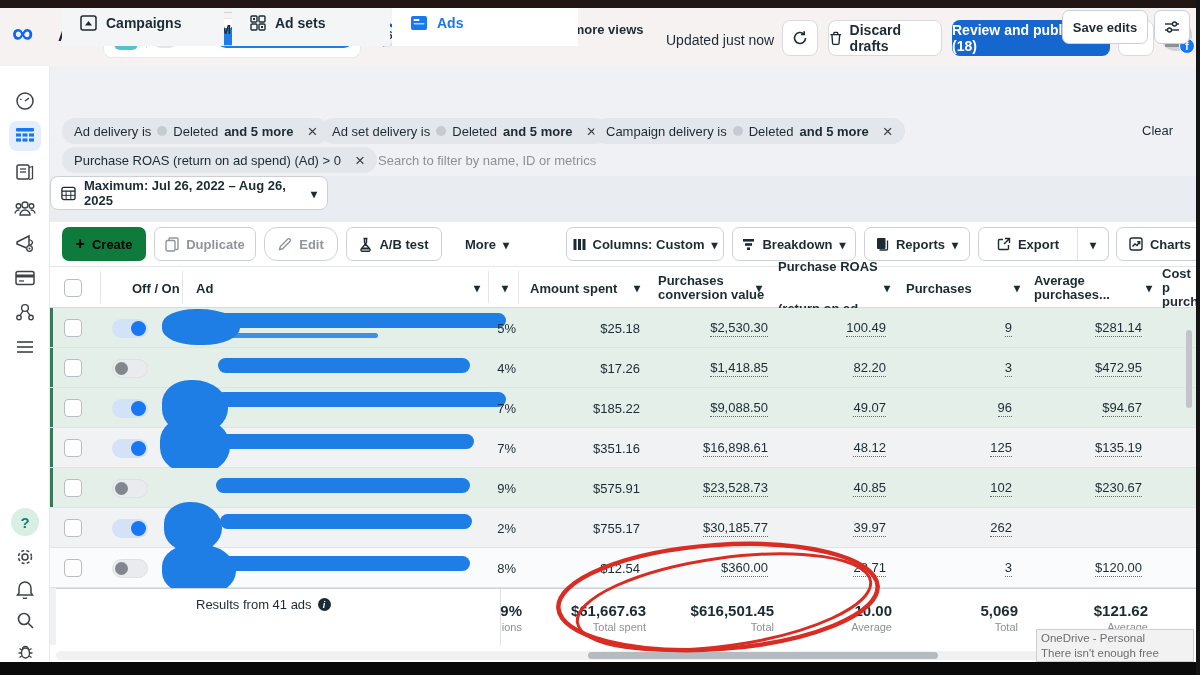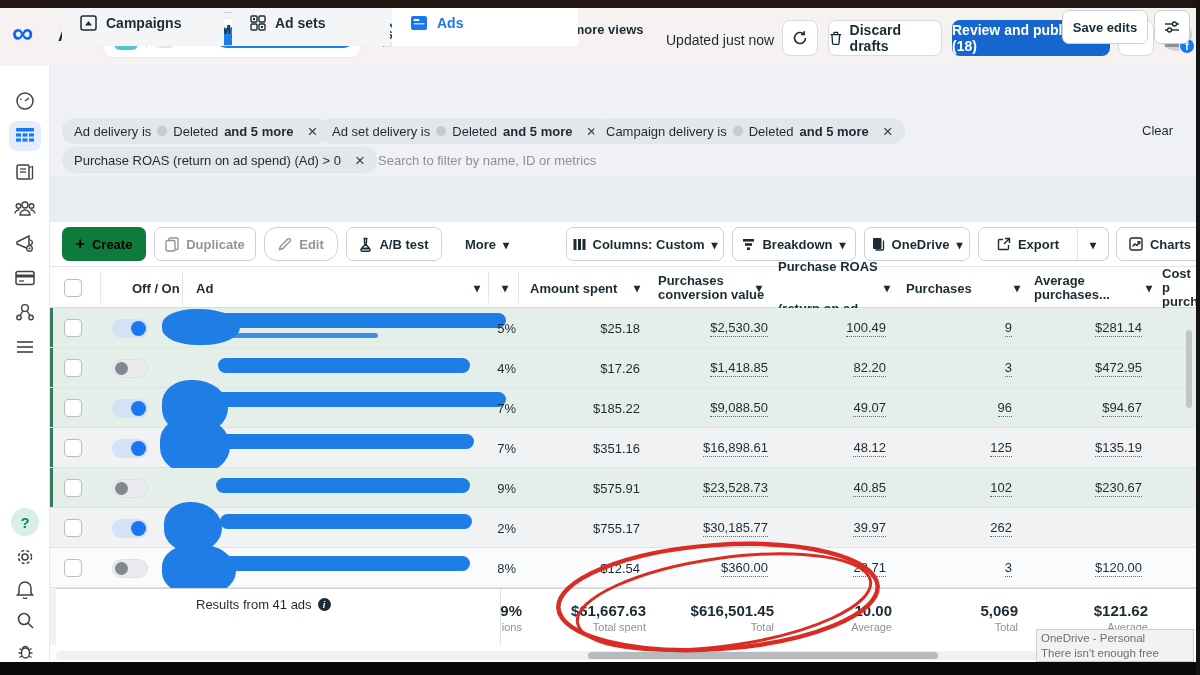--- a/index.html
+++ b/index.html
@@ -261,20 +261,33 @@
     <span>Ad sets</span>
   </div>
   <div class="tab sel" style="left:392px;width:186px;">
     <svg width="18" height="16" viewBox="0 0 18 16">
         <rect x="1" y="1" width="16" height="14" rx="2" fill="#1877f2"></rect>
         <rect x="3.5" y="4" width="6" height="2" rx="1" fill="#fff"></rect>
         <rect x="3.5" y="8" width="11" height="1.6" rx="0.8" fill="#bcd6fb"></rect>
       </svg>
     <span>Ads</span>
   </div>
+  <div class="abs tabs-strip" style="background:transparent;">
+    <div class="date-btn">
+      <svg width="16" height="16" viewBox="0 0 16 16">
+          <rect x="1" y="2" width="14" height="13" rx="2" fill="none" stroke="#1c2b33" stroke-width="1.4"></rect>
+          <line x1="1" y1="6" x2="15" y2="6" stroke="#1c2b33" stroke-width="1.4"></line>
+          <line x1="5.5" y1="6" x2="5.5" y2="15" stroke="#1c2b33" stroke-width="1"></line>
+          <line x1="10.5" y1="6" x2="10.5" y2="15" stroke="#1c2b33" stroke-width="1"></line>
+          <line x1="1" y1="10.5" x2="15" y2="10.5" stroke="#1c2b33" stroke-width="1"></line>
+        </svg>
+      <span>Maximum: Jul 26, 2022 – Aug 26, 2025</span>
+      <span class="caret" style="margin-left:auto;"></span>
+    </div>
+  </div>
 
   <div class="abs toolbar">
     <div class="tbtn green plus" style="left:12px;width:84px;">
       <span>Create</span>
     </div>
     <div class="tbtn disabled" style="left:104px;width:102px;">
       <svg width="14" height="15" viewBox="0 0 14 15">
           <rect x="1" y="3.5" width="9" height="10.5" rx="1.5" fill="none" stroke="#90959b" stroke-width="1.4"></rect>
           <path d="M4 3.5V2a1 1 0 0 1 1-1h7a1 1 0 0 1 1 1v9.5a1 1 0 0 1-1 1h-1.5" fill="none" stroke="#90959b" stroke-width="1.4"></path>
         </svg>
@@ -313,21 +326,21 @@
           <rect x="9.5" y="1" width="3" height="11" fill="#1c2b33"></rect>
         </svg>
       <span>Columns: Custom</span>
       <span class="caret"></span>
     </div>
     <div class="tbtn" style="left:814px;width:106px;">
       <svg width="13" height="14" viewBox="0 0 13 14">
           <rect x="1" y="1" width="8.5" height="11" rx="1" fill="#1c2b33"></rect>
           <path d="M11.5 3.5v8.5a1 1 0 0 1-1 1H3.5" fill="none" stroke="#1c2b33" stroke-width="1.3"></path>
         </svg>
-      <span>OneDrive</span>
+      <span>Reports</span>
       <span class="caret"></span>
     </div>
     <div class="tbtn" style="left:928px;width:100px;border-radius:7px 0 0 7px;">
       <svg width="14" height="14" viewBox="0 0 14 14">
           <path d="M6 2.5H2.5a1 1 0 0 0-1 1v8a1 1 0 0 0 1 1h8a1 1 0 0 0 1-1V8" fill="none" stroke="#1c2b33" stroke-width="1.4"></path>
           <path d="M8 1.5h4.5V6M12.3 1.7 7 7" fill="none" stroke="#1c2b33" stroke-width="1.4"></path>
         </svg>
       <span>Export</span>
     </div>
     <div class="tbtn" style="left:1027px;width:32px;border-radius:0 7px 7px 0;border-left:1px solid #e2e4e8;">

